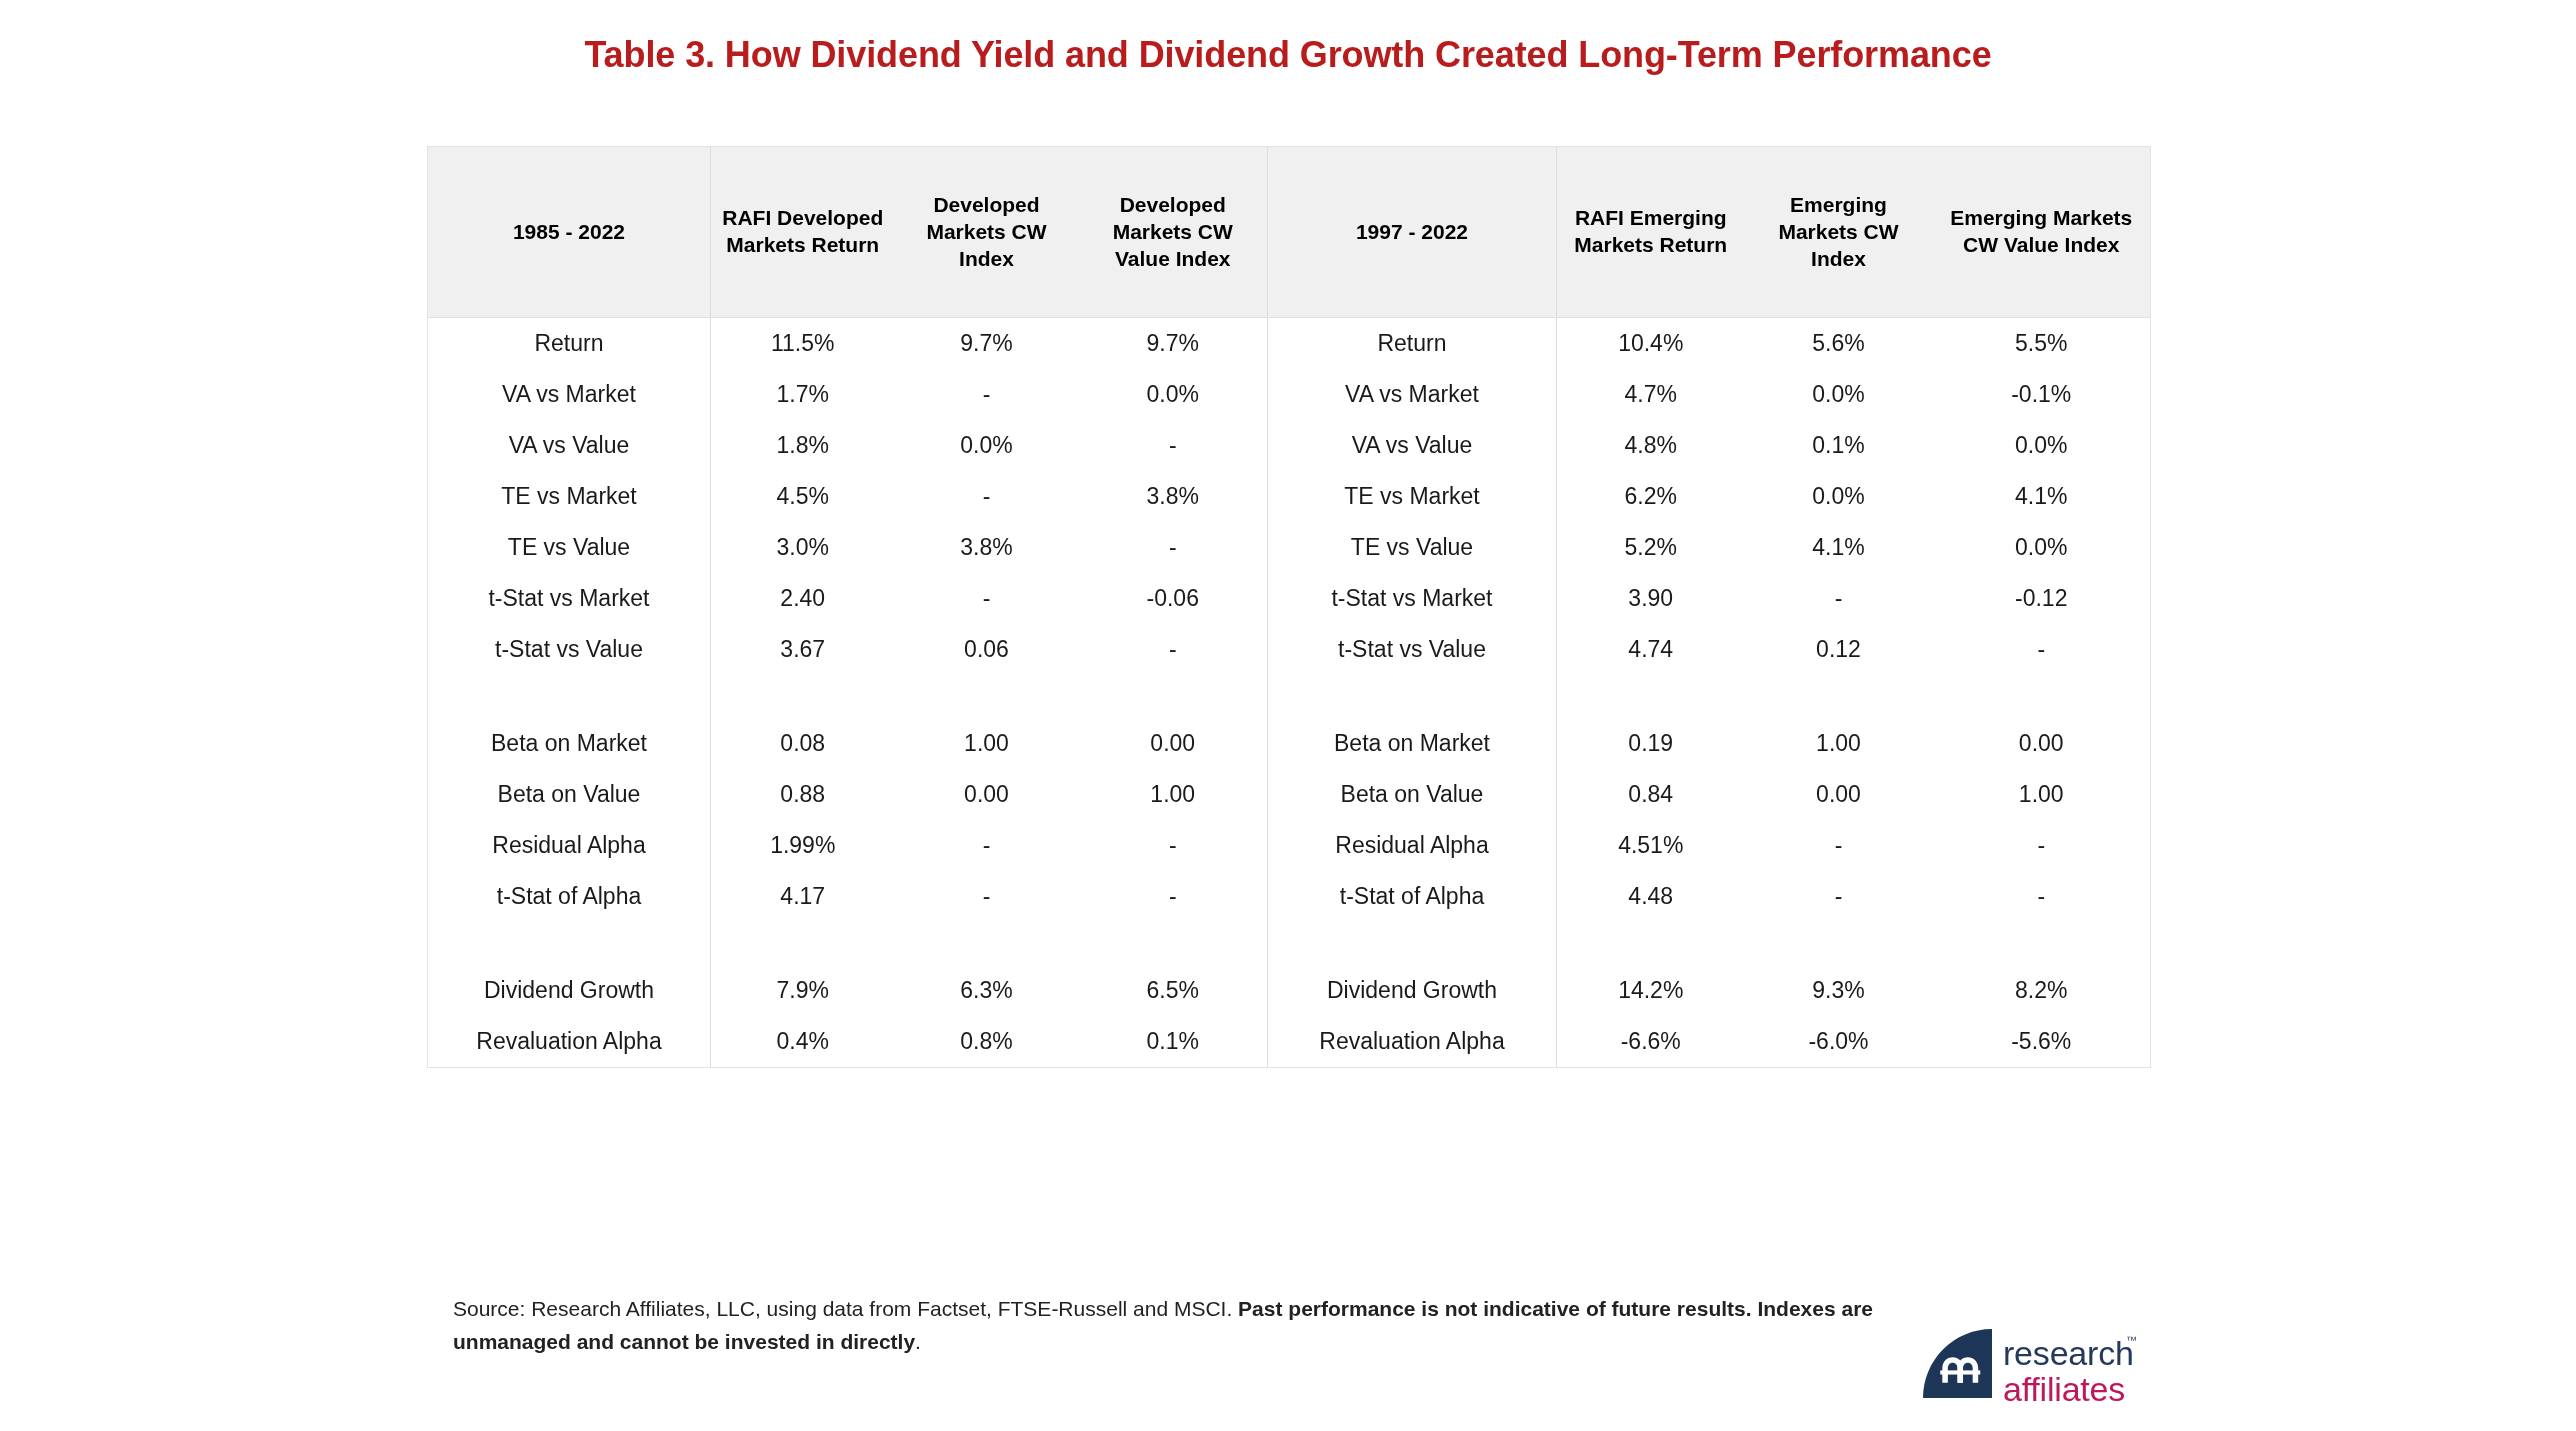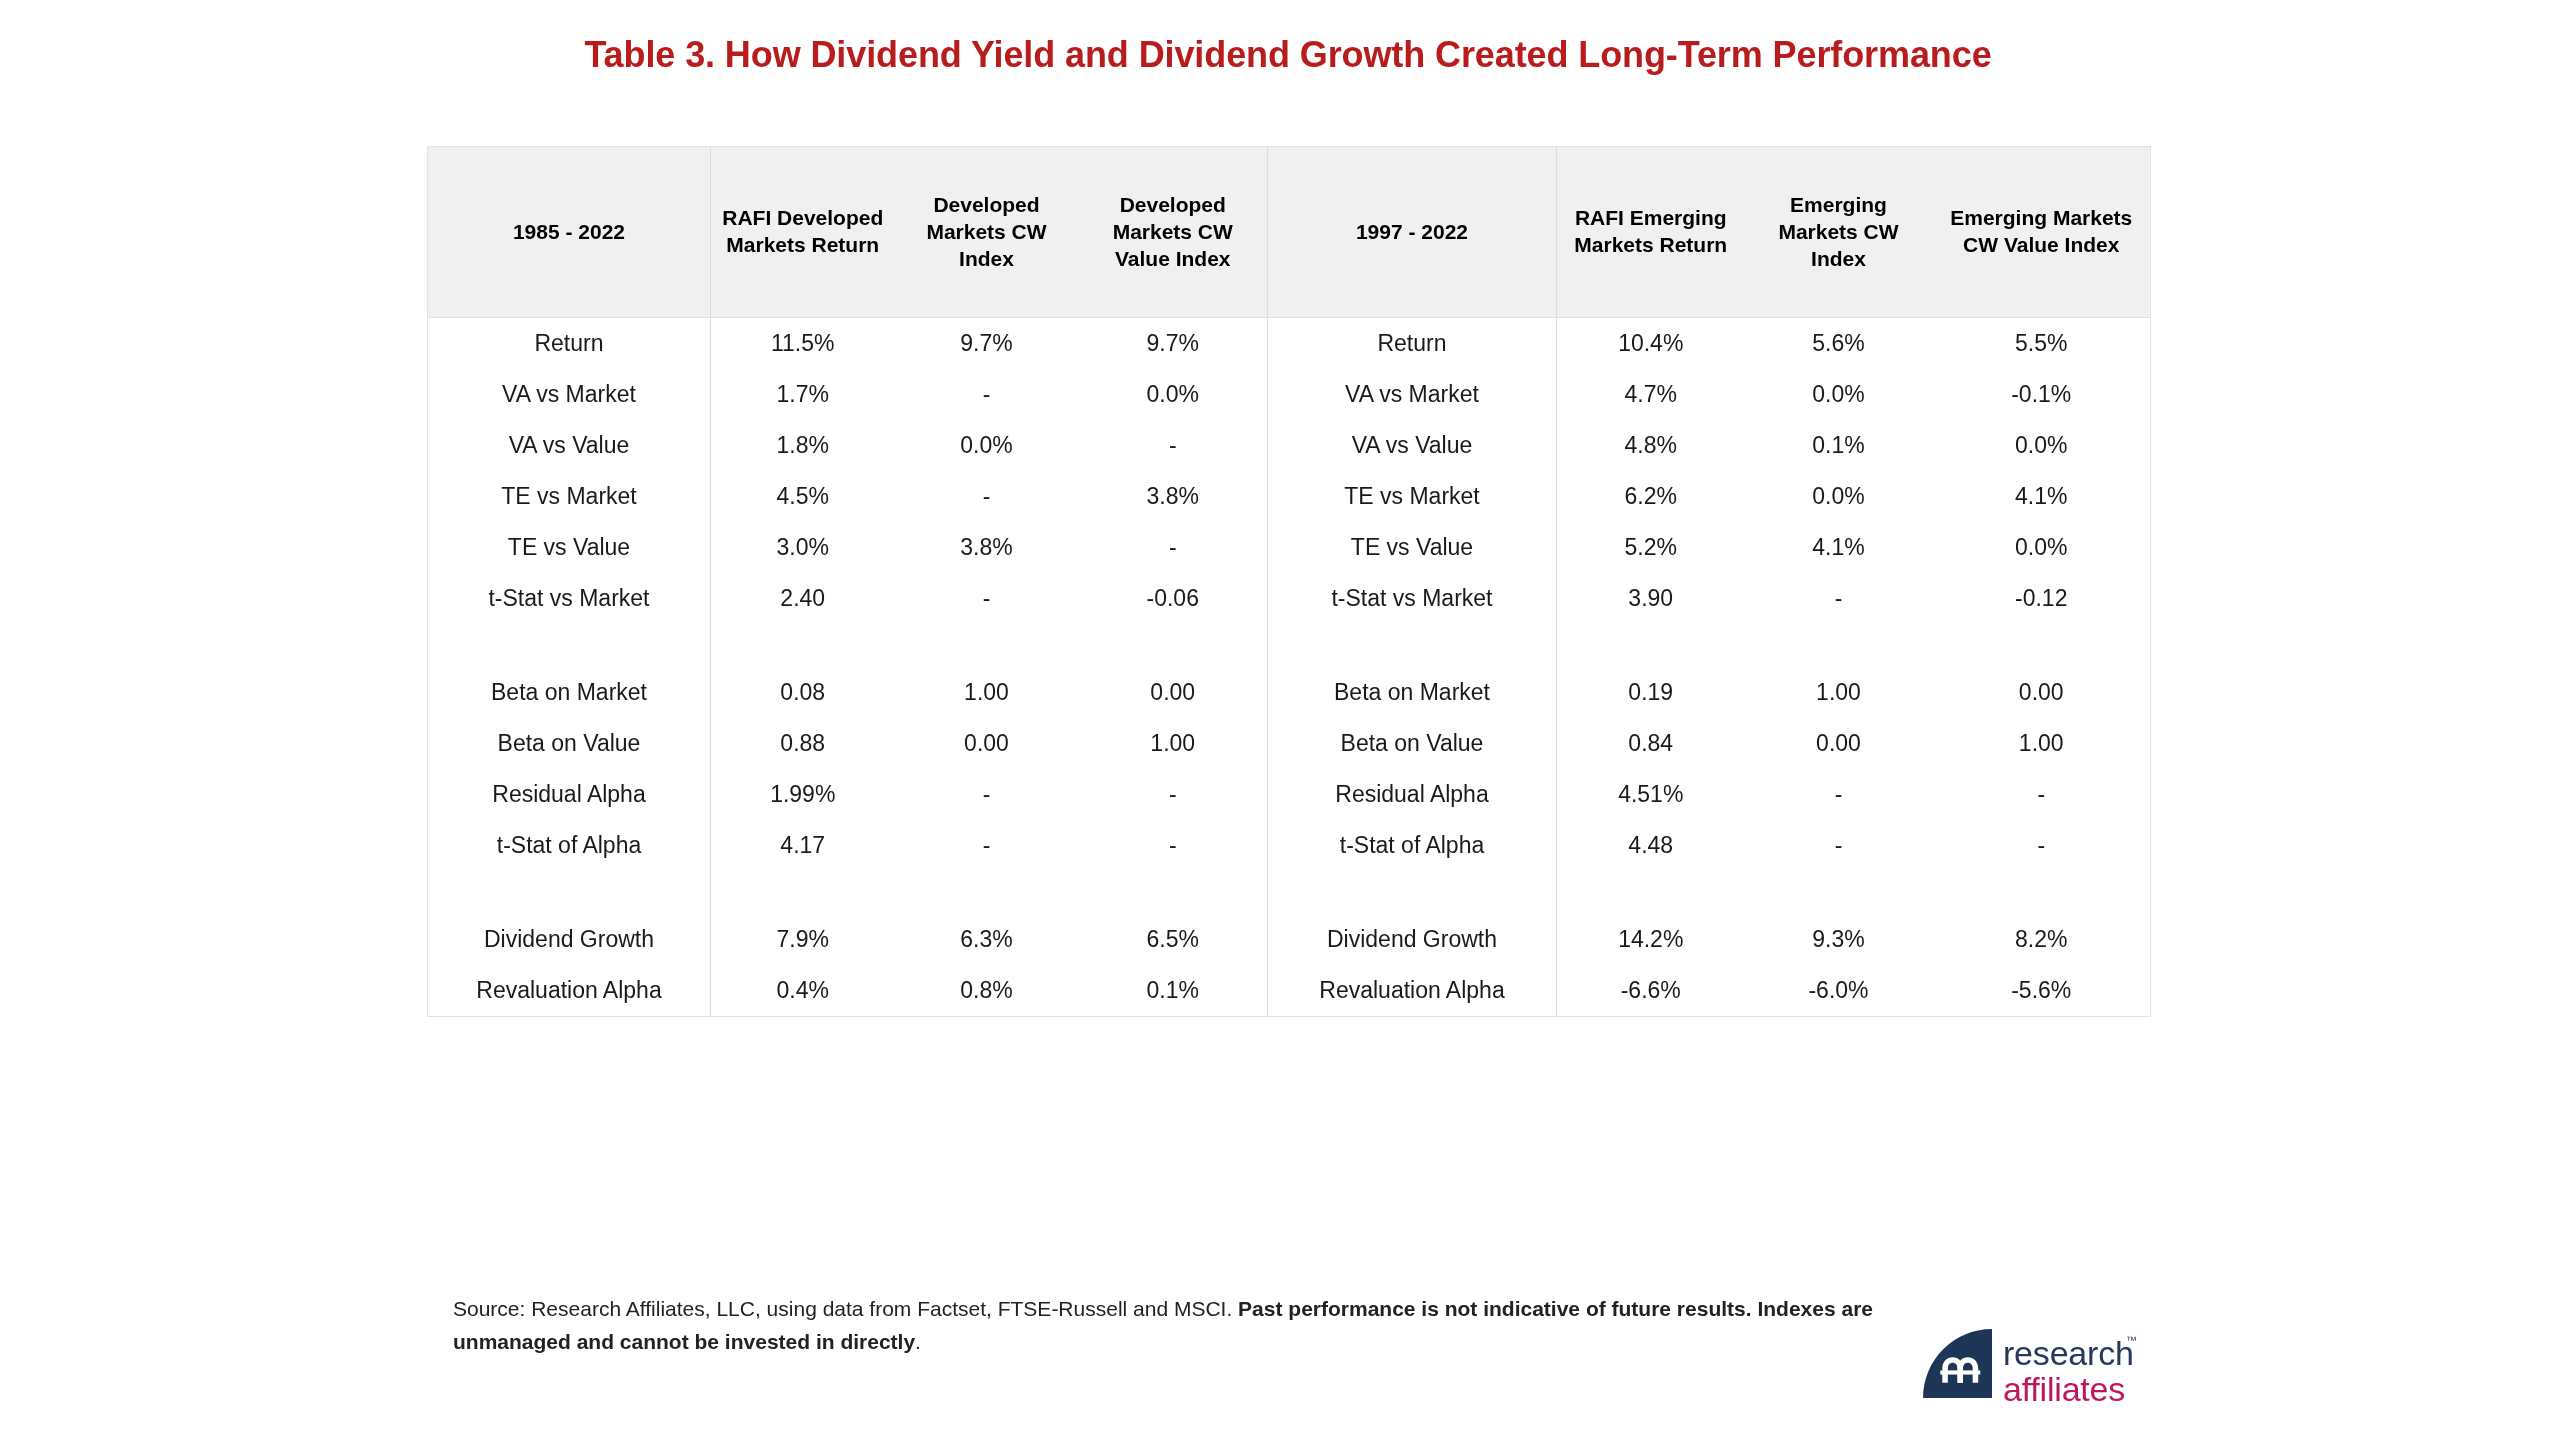--- a/index.html
+++ b/index.html
@@ -243,20 +243,30 @@
           <tr>
             <td class="label edge-left">t-Stat vs Market</td>
             <td class="rule-left">2.40</td>
             <td>-</td>
             <td>-0.06</td>
             <td class="label rule-left">t-Stat vs Market</td>
             <td class="rule-left">3.90</td>
             <td>-</td>
             <td class="edge-right">-0.12</td>
           </tr>
+          <tr>
+            <td class="label edge-left">t-Stat vs Value</td>
+            <td class="rule-left">3.67</td>
+            <td>0.06</td>
+            <td>-</td>
+            <td class="label rule-left">t-Stat vs Value</td>
+            <td class="rule-left">4.74</td>
+            <td>0.12</td>
+            <td class="edge-right">-</td>
+          </tr>
           <tr class="spacer">
             <td class="label edge-left"></td>
             <td class="rule-left"></td>
             <td></td>
             <td></td>
             <td class="label rule-left"></td>
             <td class="rule-left"></td>
             <td></td>
             <td class="edge-right"></td>
           </tr>

